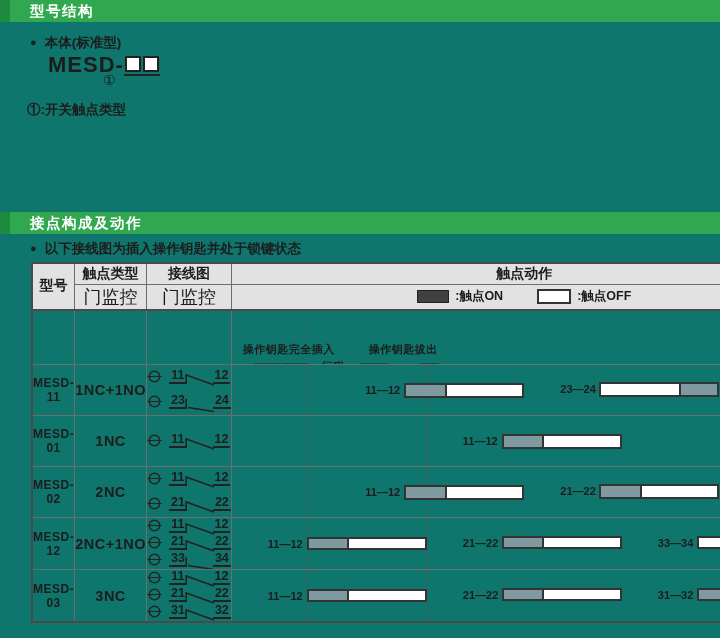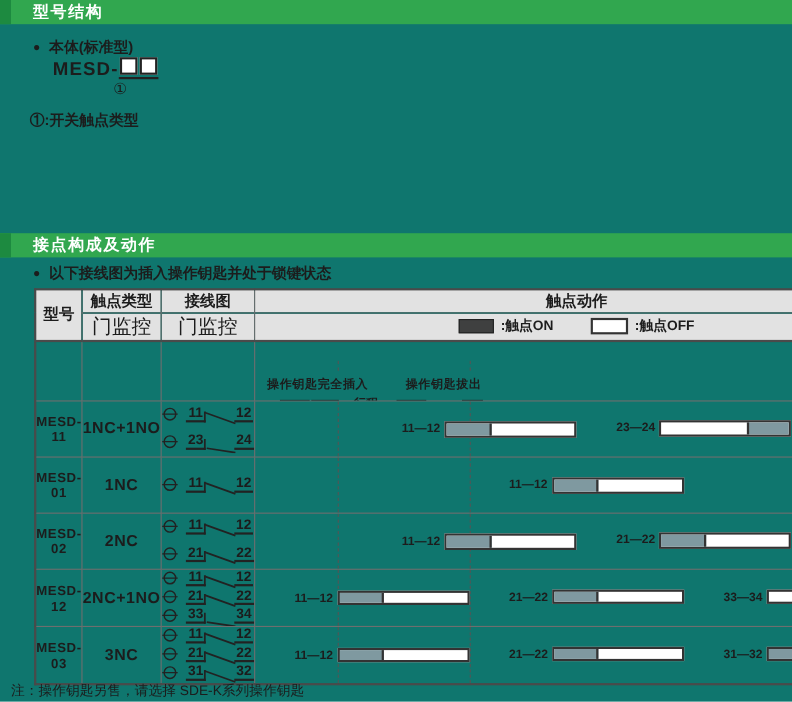--- a/index.html
+++ b/index.html
@@ -9,21 +9,21 @@
   
   .section-bar{position:absolute;left:0;width:720px;height:22px;background:#31a74f;}
   .section-bar .accent{position:absolute;left:0;top:0;width:10px;height:22px;background:#1d8a40;}
   .section-bar .t{position:absolute;left:30px;top:50%;transform:translateY(-50%);
                   color:#fff;font-weight:bold;font-size:14.5px;letter-spacing:1.5px;white-space:nowrap;}
 
   .bullet-line{position:absolute;font-size:13.5px;font-weight:bold;white-space:nowrap;}
   .bullet-line .dot{font-size:11px;margin-right:8px;vertical-align:1px;}
 
   
-  .model-line{position:absolute;left:48px;top:52px;font-weight:bold;font-size:17px;letter-spacing:1px;}
+  .model-line{position:absolute;left:48px;top:52px;font-weight:bold;font-size:22px;letter-spacing:1px;}
   .model-boxes{display:inline-block;border-bottom:2px solid #222;padding:0 0 2px 0;line-height:0;}
   .model-box{display:inline-block;width:12px;height:12px;border:2px solid #222;margin:0 1px;background:#fff;}
   .model-circ1{position:absolute;left:103px;top:72px;font-size:14px;font-weight:normal;}
   .ct-heading{position:absolute;left:27px;top:101px;font-size:13.5px;font-weight:bold;white-space:nowrap;}
   .ct-list{position:absolute;left:60px;top:119px;font-size:13px;line-height:15.6px;white-space:pre;}
 
   
   .dtable{position:absolute;left:31px;top:262px;border-collapse:collapse;table-layout:fixed;
           border:2px solid #4a4a4a;}
   .dtable td{border:1px solid #6e6e6e;padding:0;vertical-align:middle;overflow:hidden;}
@@ -442,15 +442,14 @@
             <div class="bar nc">
                   <div class="fill"></div>
                 </div>
           </div>
         </div>
       </td>
     </tr>
   </tbody>
     </table>
 
-  <div class="footnote">注：操作钥匙另售，请选择 SDE-K系列操作钥匙</div>
 
 </div>
 
 </body></html>

